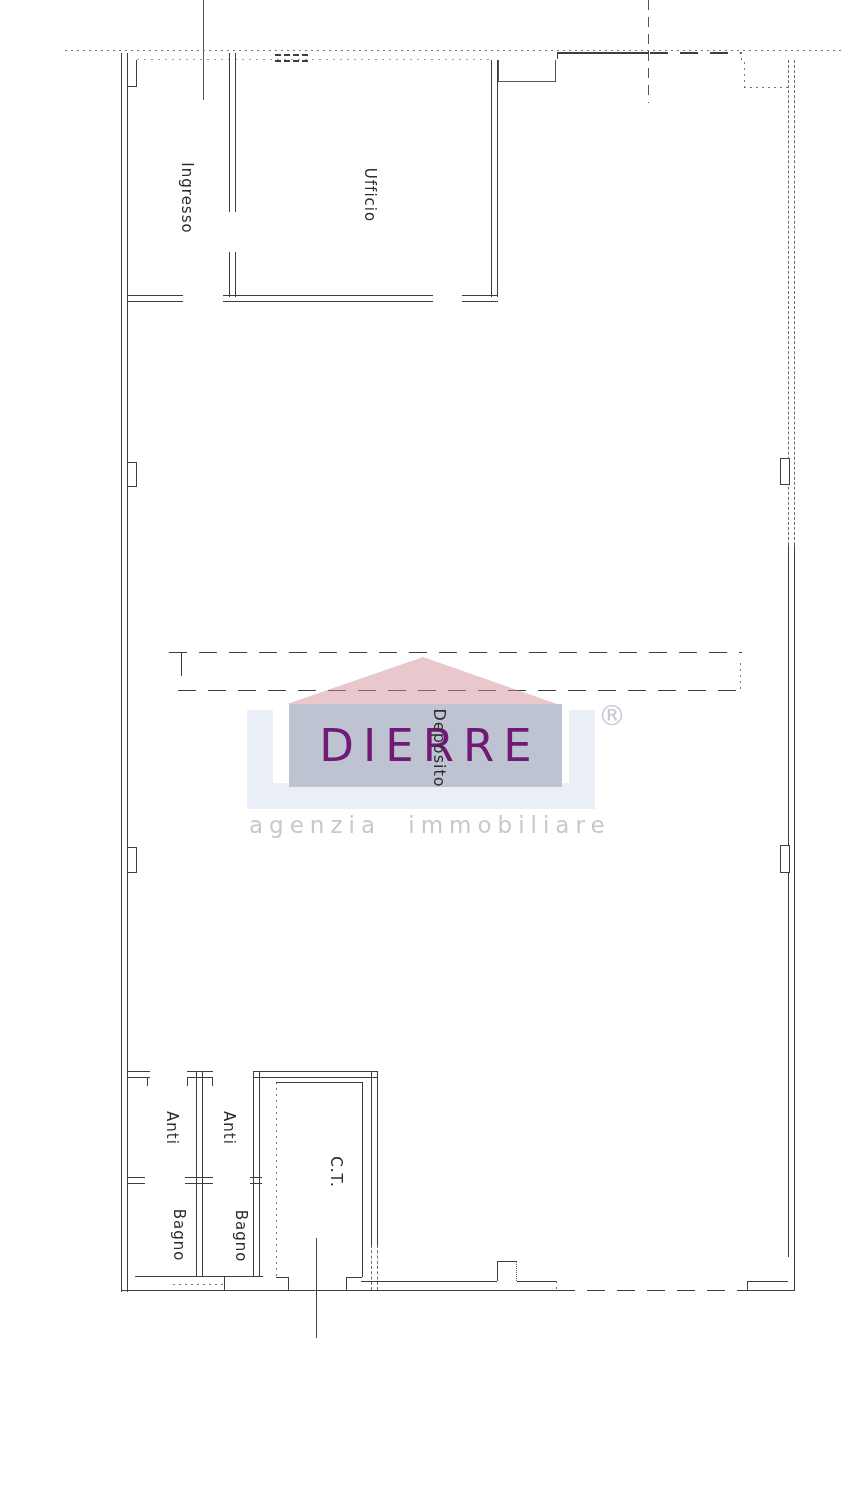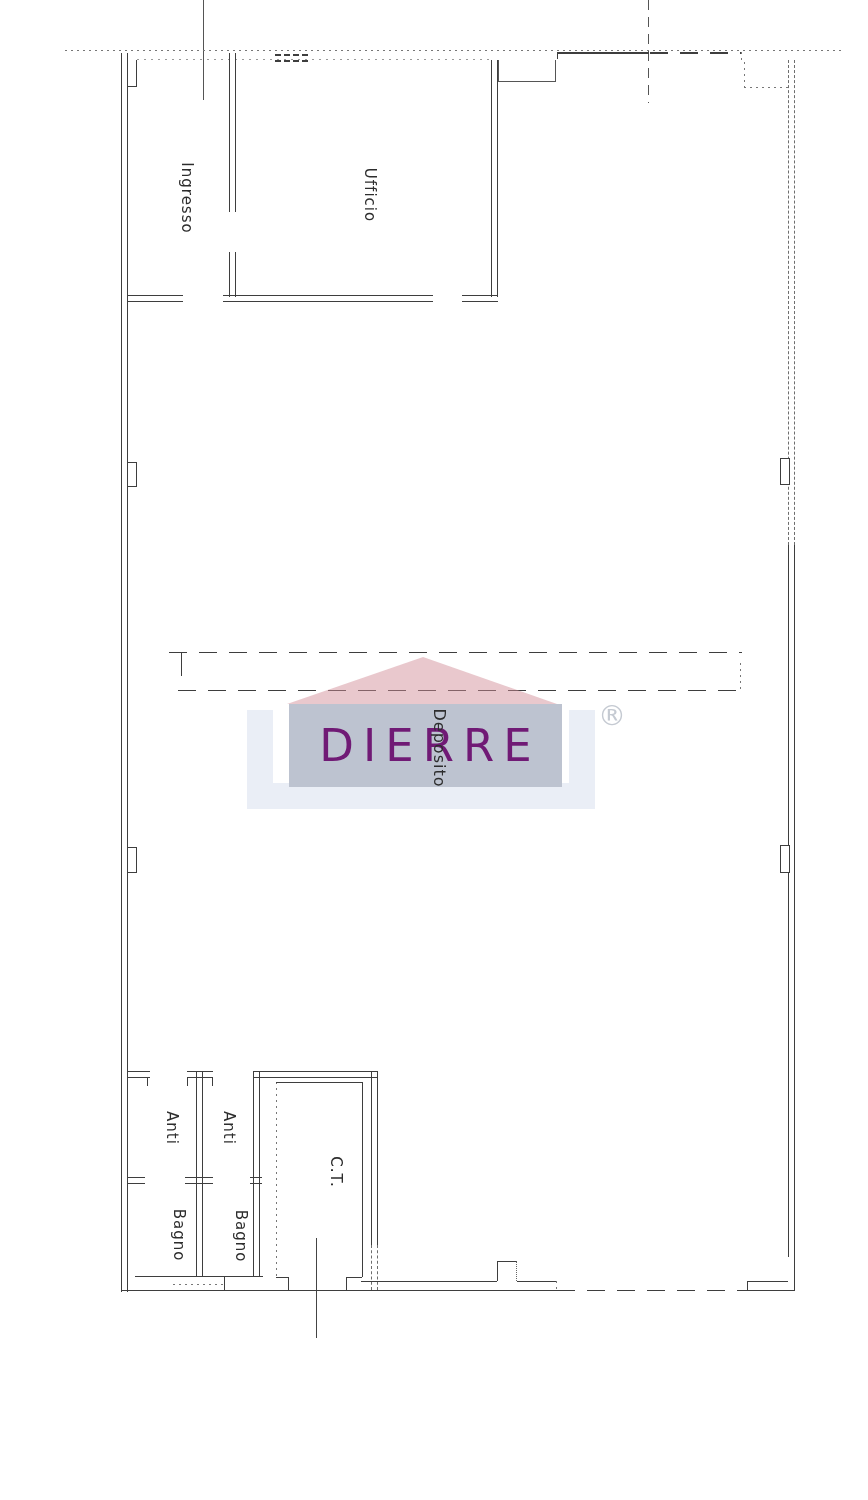--- a/index.html
+++ b/index.html
@@ -143,20 +143,21 @@
   <div class="abs" style="left:497px;top:1261px;width:20px;height:20px;background:#fff;border-left:1px solid #3e3e3e;border-top:1px solid #3e3e3e;border-right:1px dotted #666;z-index:2;"></div>
   <div class="dot-v" style="left:556px;top:1281px;height:10px;"></div>
   <div class="ln" style="left:747px;top:1281px;width:1px;height:9px;"></div>
 
   <div class="wm-roof"></div>
   <div class="wm-frame"></div>
   <div class="wm-box">
     <span class="wm-brand">DIERRE</span>
   </div>
   <div class="wm-reg">®</div>
+  <div class="wm-tagline">agenzia immobiliare</div>
 
   <div class="room-label" style="left:187px;top:198px;">Ingresso</div>
   <div class="room-label" style="left:370px;top:195px;">Ufficio</div>
   <div class="room-label" style="left:439px;top:748px;font-size:16px;">Deposito</div>
   <div class="room-label" style="left:172px;top:1128px;">Anti</div>
   <div class="room-label" style="left:229px;top:1128px;">Anti</div>
   <div class="room-label" style="left:179px;top:1235px;">Bagno</div>
   <div class="room-label" style="left:241px;top:1236px;">Bagno</div>
   <div class="room-label" style="left:336px;top:1172px;">C.T.</div>
 

